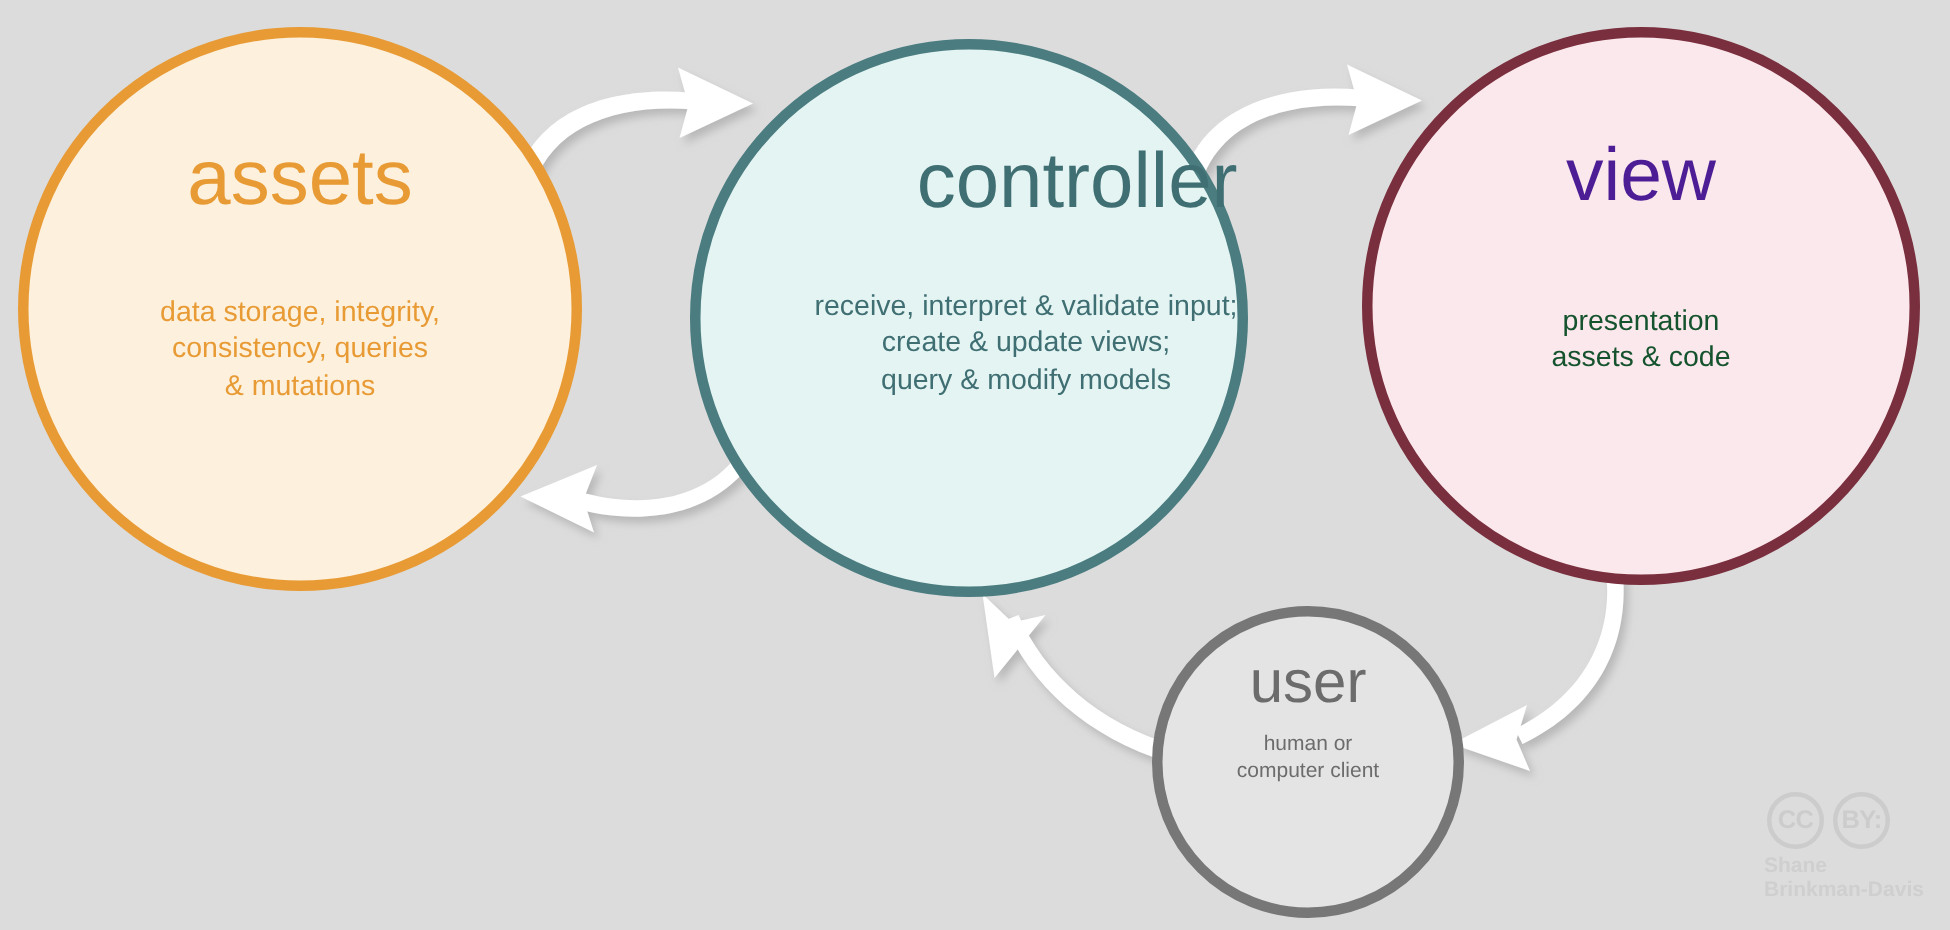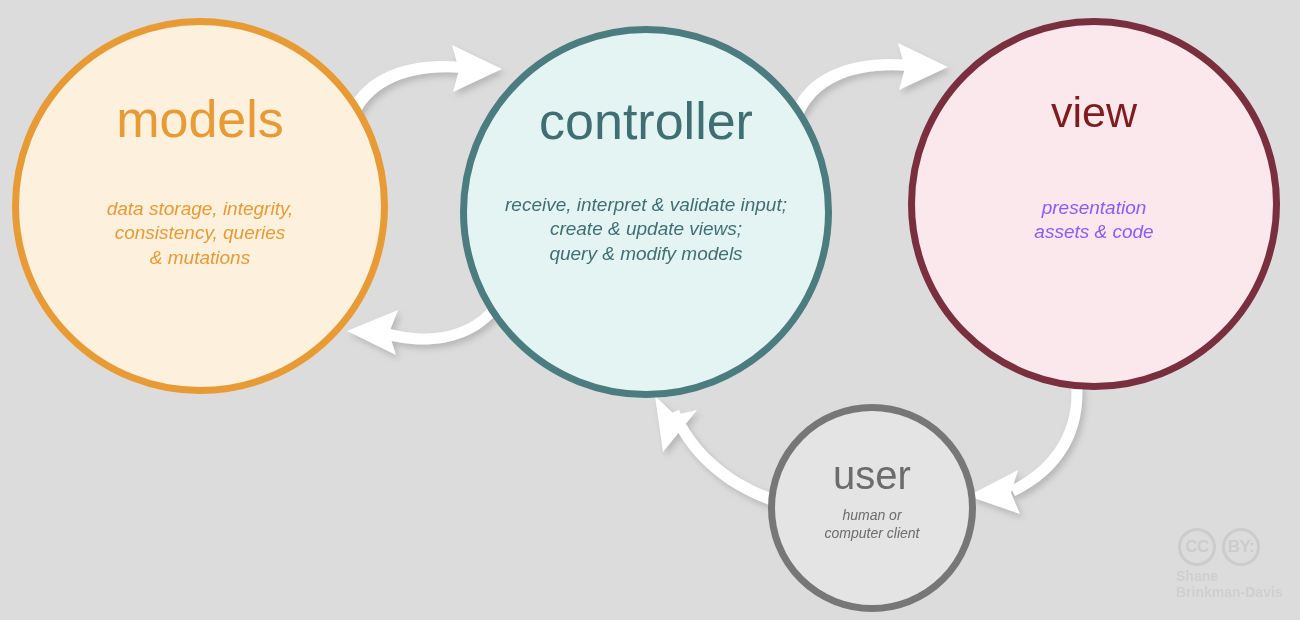--- a/index.html
+++ b/index.html
@@ -43,21 +43,20 @@
   }
   .node-title {
     font-weight: 400;
     line-height: 1;
     white-space: nowrap;
   }
   .node-desc {
     text-align: center;
     line-height: 1.28;
     white-space: pre-line;
-    font-style: italic;
   }
 
   
   #node-model {
     left: 12px;
     top: 18px;
     width: 376px;
     height: 376px;
     background: #fdf0dc;
     border: 7px solid #e89b35;
@@ -74,20 +73,21 @@
   }
 
   
   #node-controller {
     left: 460px;
     top: 26px;
     width: 372px;
     height: 372px;
     background: #e4f4f2;
     border: 7px solid #4a7c80;
+    align-items: flex-end;
   }
   #node-controller .node-title {
     color: #3f6f73;
     font-size: 52px;
     margin-top: 62px;
   }
   #node-controller .node-desc {
     color: #3f6f73;
     font-size: 19px;
     margin-top: 46px;
@@ -96,44 +96,44 @@
   
   #node-view {
     left: 908px;
     top: 18px;
     width: 372px;
     height: 372px;
     background: #fbe8ec;
     border: 7px solid #7a2f3e;
   }
   #node-view .node-title {
-    color: #7f1d1d;
-    font-size: 43px;
+    color: #4c1d95;
+    font-size: 50px;
     margin-top: 66px;
   }
   #node-view .node-desc {
-    color: #8b5cf6;
+    color: #14532d;
     font-size: 19px;
     margin-top: 62px;
     text-align: center;
   }
 
   
   #node-user {
     left: 768px;
     top: 404px;
     width: 208px;
     height: 208px;
     background: #e4e4e4;
     border: 7px solid #777777;
   }
   #node-user .node-title {
     color: #6c6c6c;
     font-size: 40px;
-    margin-top: 44px;
+    margin-top: 24px;
   }
   #node-user .node-desc {
     color: #6c6c6c;
     font-size: 14px;
     margin-top: 12px;
   }
 
   
   #cc-badge {
     position: absolute;
@@ -208,21 +208,21 @@
 
       <g>
         <path d="M 779,508 C 725,492 686,456 669,414 L 679,410 C 696,449 732,482 783,497 Z"></path>
         <path d="M 655,396 L 663,452 L 697,410 L 675,415 Z"></path>
       </g>
 
     </g>
   </svg>
 
   <div class="node" id="node-model">
-    <div class="node-title">models</div>
+    <div class="node-title">assets</div>
     <div class="node-desc">data storage, integrity,
 consistency, queries
 &amp; mutations</div>
   </div>
 
   <div class="node" id="node-controller">
     <div class="node-title">controller</div>
     <div class="node-desc">receive, interpret &amp; validate input;
 create &amp; update views;
 query &amp; modify models</div>

